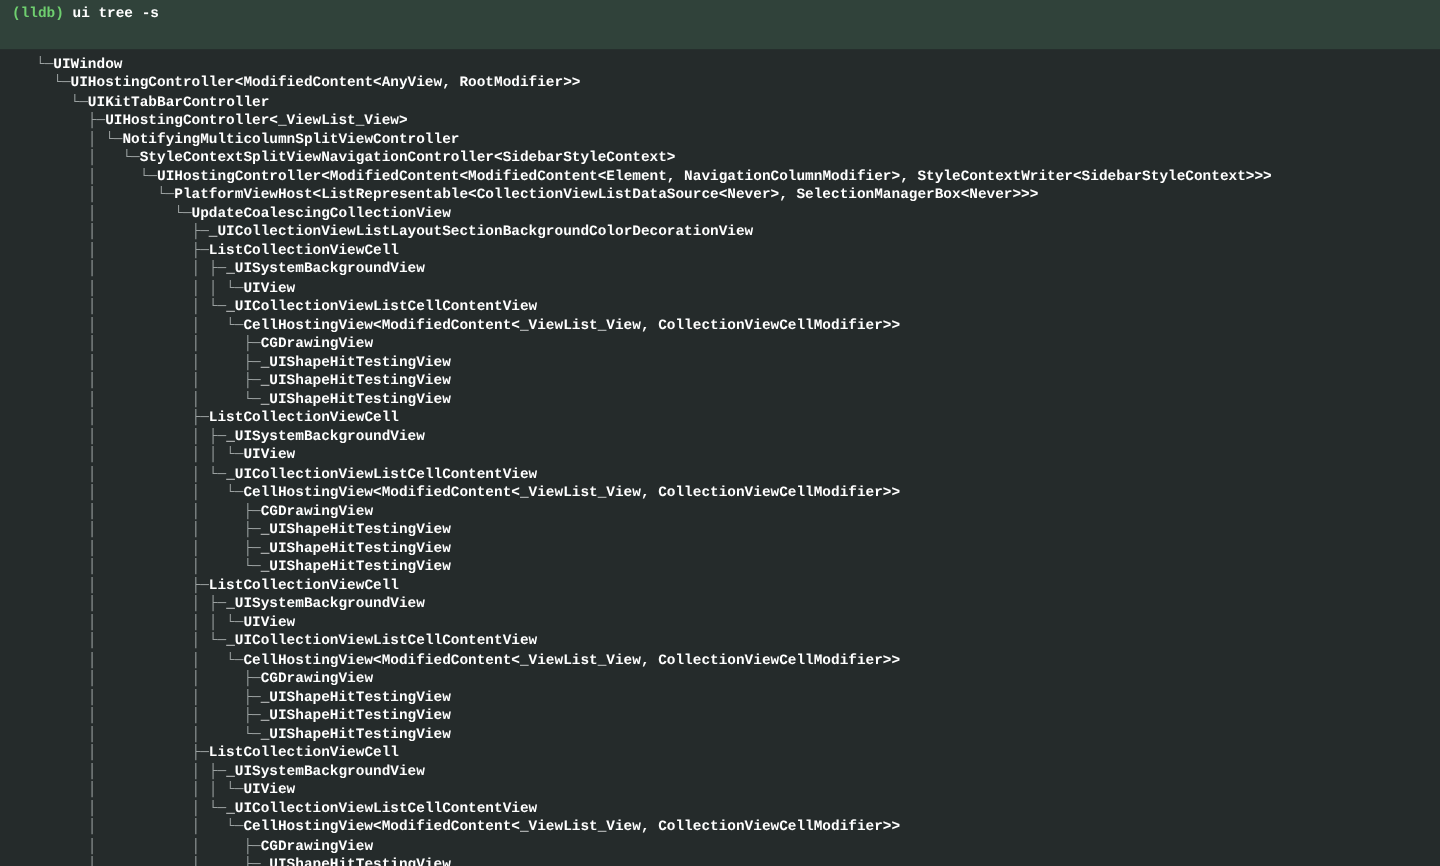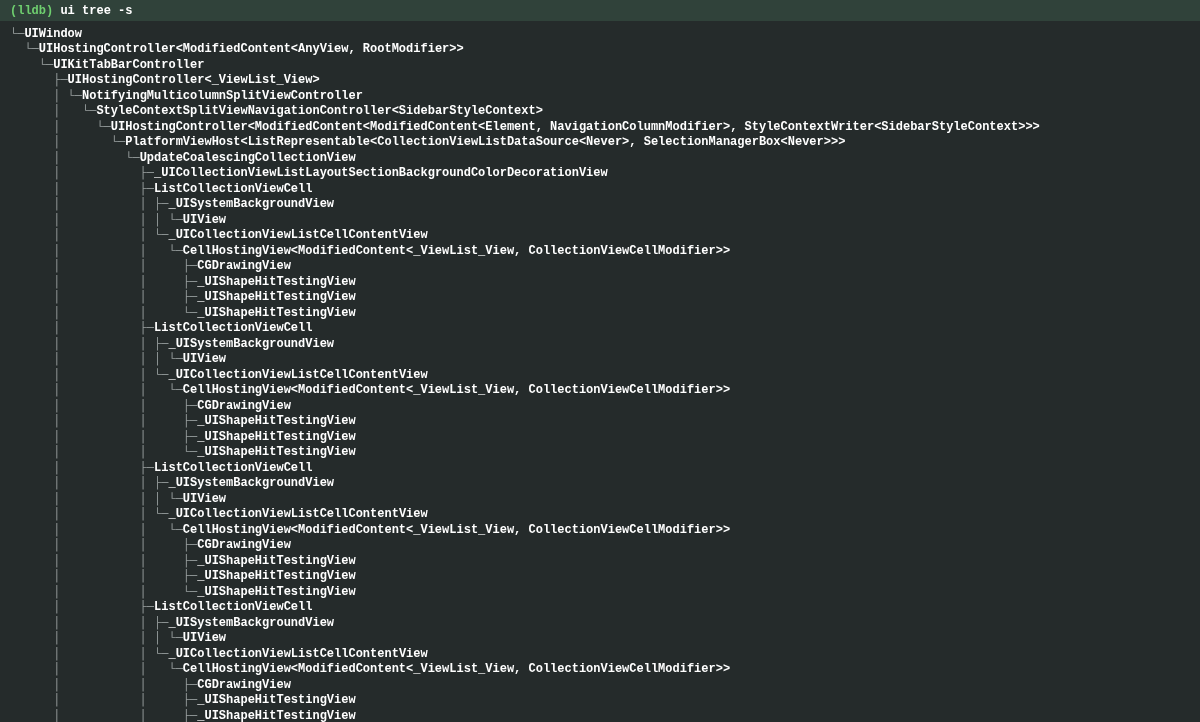--- a/index.html
+++ b/index.html
@@ -8,33 +8,33 @@
     color: #e8e8e8;
     font-family: "SF Mono", Menlo, Consolas, "Liberation Mono", monospace;
     font-size: 12px;
     line-height: 15.5px;
     width: 1200px;
     height: 722px;
     overflow: hidden;
   }
   .prompt-bar {
     background: #30423a;
-    padding: 4px 10px 1px 10px;
+    padding: 4px 10px 21px 10px;
     font-weight: bold;
     white-space: pre;
   }
   .lldb { color: #6fcf6f; }
   .cmd  { color: #ffffff; font-weight: bold; }
   .tree-area {
     padding: 6px 10px 10px 10px;
     white-space: pre;
     font-weight: bold;
     color: #ffffff;
   }
-  .line { display: block; }
+  .line { display: block; margin-left: 20px; }
   .tc  { color: #9aa0a0; font-weight: normal; } 
 </style>
 </head>
 <body>
 
 <div class="prompt-bar"><span class="lldb">(lldb)</span> <span class="cmd">ui tree -s</span></div>
 
 <div class="tree-area" id="tree"><span class="line"><span class="tc">└─</span><span>UIWindow</span></span><span class="line"><span class="tc">  └─</span><span>UIHostingController&lt;ModifiedContent&lt;AnyView, RootModifier&gt;&gt;</span></span><span class="line"><span class="tc">    └─</span><span>UIKitTabBarController</span></span><span class="line"><span class="tc">      ├─</span><span>UIHostingController&lt;_ViewList_View&gt;</span></span><span class="line"><span class="tc">      │ └─</span><span>NotifyingMulticolumnSplitViewController</span></span><span class="line"><span class="tc">      │   └─</span><span>StyleContextSplitViewNavigationController&lt;SidebarStyleContext&gt;</span></span><span class="line"><span class="tc">      │     └─</span><span>UIHostingController&lt;ModifiedContent&lt;ModifiedContent&lt;Element, NavigationColumnModifier&gt;, StyleContextWriter&lt;SidebarStyleContext&gt;&gt;&gt;</span></span><span class="line"><span class="tc">      │       └─</span><span>PlatformViewHost&lt;ListRepresentable&lt;CollectionViewListDataSource&lt;Never&gt;, SelectionManagerBox&lt;Never&gt;&gt;&gt;</span></span><span class="line"><span class="tc">      │         └─</span><span>UpdateCoalescingCollectionView</span></span><span class="line"><span class="tc">      │           ├─</span><span>_UICollectionViewListLayoutSectionBackgroundColorDecorationView</span></span><span class="line"><span class="tc">      │           ├─</span><span>ListCollectionViewCell</span></span><span class="line"><span class="tc">      │           │ ├─</span><span>_UISystemBackgroundView</span></span><span class="line"><span class="tc">      │           │ │ └─</span><span>UIView</span></span><span class="line"><span class="tc">      │           │ └─</span><span>_UICollectionViewListCellContentView</span></span><span class="line"><span class="tc">      │           │   └─</span><span>CellHostingView&lt;ModifiedContent&lt;_ViewList_View, CollectionViewCellModifier&gt;&gt;</span></span><span class="line"><span class="tc">      │           │     ├─</span><span>CGDrawingView</span></span><span class="line"><span class="tc">      │           │     ├─</span><span>_UIShapeHitTestingView</span></span><span class="line"><span class="tc">      │           │     ├─</span><span>_UIShapeHitTestingView</span></span><span class="line"><span class="tc">      │           │     └─</span><span>_UIShapeHitTestingView</span></span><span class="line"><span class="tc">      │           ├─</span><span>ListCollectionViewCell</span></span><span class="line"><span class="tc">      │           │ ├─</span><span>_UISystemBackgroundView</span></span><span class="line"><span class="tc">      │           │ │ └─</span><span>UIView</span></span><span class="line"><span class="tc">      │           │ └─</span><span>_UICollectionViewListCellContentView</span></span><span class="line"><span class="tc">      │           │   └─</span><span>CellHostingView&lt;ModifiedContent&lt;_ViewList_View, CollectionViewCellModifier&gt;&gt;</span></span><span class="line"><span class="tc">      │           │     ├─</span><span>CGDrawingView</span></span><span class="line"><span class="tc">      │           │     ├─</span><span>_UIShapeHitTestingView</span></span><span class="line"><span class="tc">      │           │     ├─</span><span>_UIShapeHitTestingView</span></span><span class="line"><span class="tc">      │           │     └─</span><span>_UIShapeHitTestingView</span></span><span class="line"><span class="tc">      │           ├─</span><span>ListCollectionViewCell</span></span><span class="line"><span class="tc">      │           │ ├─</span><span>_UISystemBackgroundView</span></span><span class="line"><span class="tc">      │           │ │ └─</span><span>UIView</span></span><span class="line"><span class="tc">      │           │ └─</span><span>_UICollectionViewListCellContentView</span></span><span class="line"><span class="tc">      │           │   └─</span><span>CellHostingView&lt;ModifiedContent&lt;_ViewList_View, CollectionViewCellModifier&gt;&gt;</span></span><span class="line"><span class="tc">      │           │     ├─</span><span>CGDrawingView</span></span><span class="line"><span class="tc">      │           │     ├─</span><span>_UIShapeHitTestingView</span></span><span class="line"><span class="tc">      │           │     ├─</span><span>_UIShapeHitTestingView</span></span><span class="line"><span class="tc">      │           │     └─</span><span>_UIShapeHitTestingView</span></span><span class="line"><span class="tc">      │           ├─</span><span>ListCollectionViewCell</span></span><span class="line"><span class="tc">      │           │ ├─</span><span>_UISystemBackgroundView</span></span><span class="line"><span class="tc">      │           │ │ └─</span><span>UIView</span></span><span class="line"><span class="tc">      │           │ └─</span><span>_UICollectionViewListCellContentView</span></span><span class="line"><span class="tc">      │           │   └─</span><span>CellHostingView&lt;ModifiedContent&lt;_ViewList_View, CollectionViewCellModifier&gt;&gt;</span></span><span class="line"><span class="tc">      │           │     ├─</span><span>CGDrawingView</span></span><span class="line"><span class="tc">      │           │     ├─</span><span>_UIShapeHitTestingView</span></span><span class="line"><span class="tc">      │           │     ├─</span><span>_UIShapeHitTestingView</span></span></div>
 
 </body></html>

